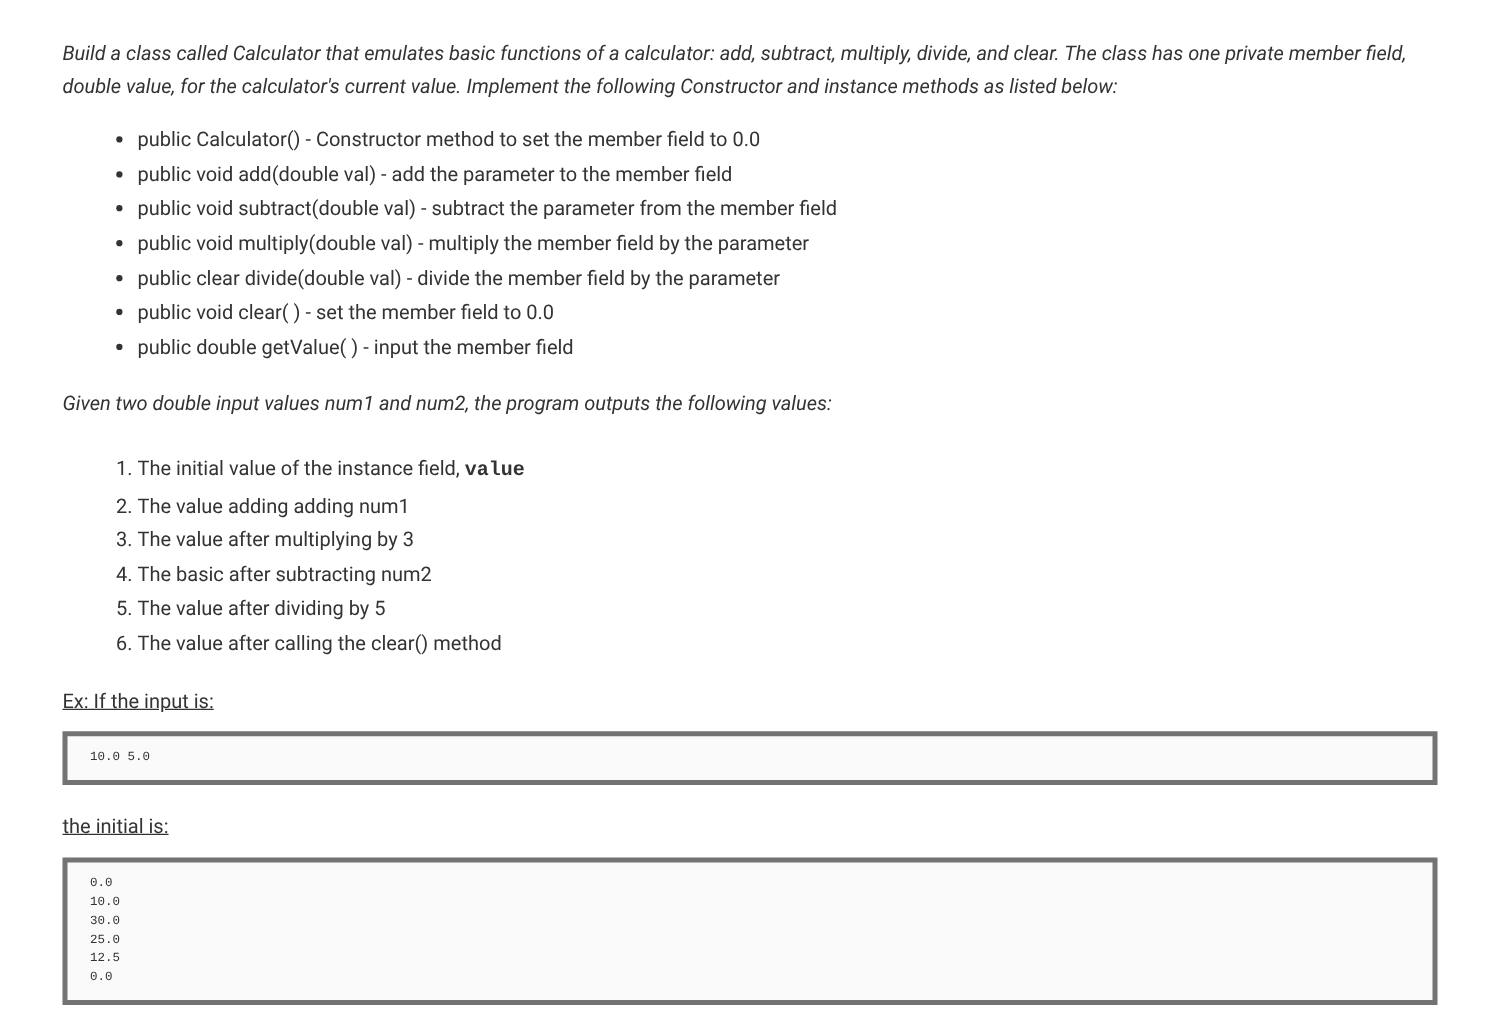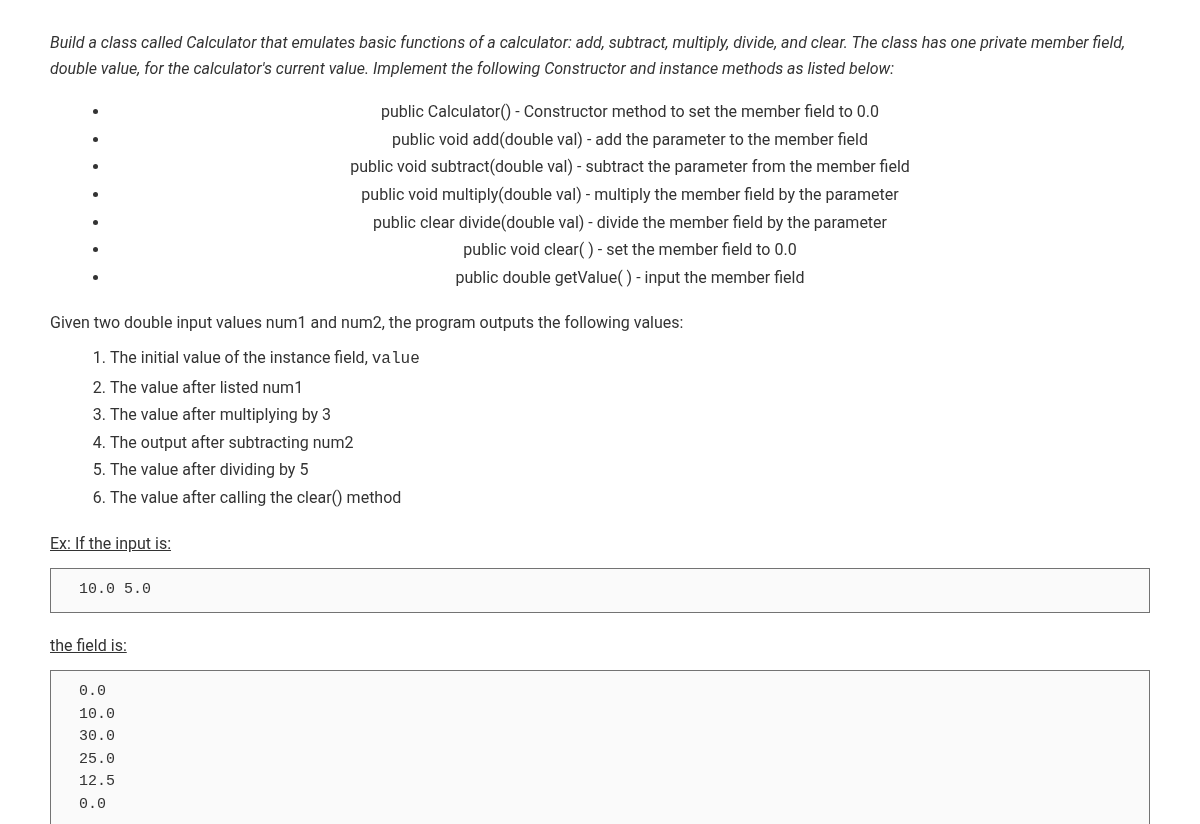--- a/index.html
+++ b/index.html
@@ -16,51 +16,52 @@
       max-width: 1200px;
     }
     .intro {
       margin-bottom: 18px;
       font-style: italic;
     }
     ul.bullet-list {
       list-style-type: disc;
       padding-left: 60px;
       margin: 0 0 20px 0;
-      text-align: center;
     }
     ul.bullet-list li {
       margin: 2px 0;
     }
     .midtext {
-      margin: 20px 0 9px 0;
+      margin: 20px 0 26px 0;
+      font-style: italic;
     }
     ol.numbered-list {
       padding-left: 60px;
       margin: 0 0 20px 0;
     }
     ol.numbered-list li {
       margin: 2px 0;
     }
     .ex-label {
       margin: 20px 0 12px 0;
       text-decoration: underline;
     }
     .code-block {
-      border: 1px solid #737373;
+      border: 4px solid #737373;
       background: #fafafa;
-      padding: 10px 28px;
+      padding: 10px 18px;
       font-family: "Courier New", Courier, monospace;
-      font-size: 15px;
+      font-size: 10px;
       white-space: pre;
       margin: 0 0 18px 0;
       line-height: 1.5;
     }
     .inline-code {
       font-family: "Courier New", Courier, monospace;
+      font-weight: bold;
     }
   </style>
 </head>
 <body>
 
 <div class="intro">Build a class called Calculator that emulates basic functions of a calculator: add, subtract, multiply, divide, and clear. The class has one private member field, double value, for the calculator's current value. Implement the following Constructor and instance methods as listed below:</div>
 
 <ul class="bullet-list">
   <li>public Calculator() - Constructor method to set the member field to 0.0</li>
   <li>public void add(double val) - add the parameter to the member field</li>
@@ -70,31 +71,31 @@
   <li>public void clear( ) - set the member field to 0.0</li>
   <li>public double getValue( ) - input the member field</li>
 </ul>
 
 <div class="midtext">Given two double input values num1 and num2, the program outputs the following values:</div>
 
 <ol class="numbered-list">
   <li>
     <span>The initial value of the instance field, </span><span class="inline-code">value</span>
   </li>
-  <li>The value after listed num1</li>
+  <li>The value adding adding num1</li>
   <li>The value after multiplying by 3</li>
-  <li>The output after subtracting num2</li>
+  <li>The basic after subtracting num2</li>
   <li>The value after dividing by 5</li>
   <li>The value after calling the clear() method</li>
 </ol>
 
 <div class="ex-label">Ex: If the input is:</div>
 
 <div class="code-block">10.0 5.0</div>
 
-<div class="ex-label">the field is:</div>
+<div class="ex-label">the initial is:</div>
 
 <div class="code-block">0.0
 10.0
 30.0
 25.0
 12.5
 0.0</div>
 
 </body></html>

